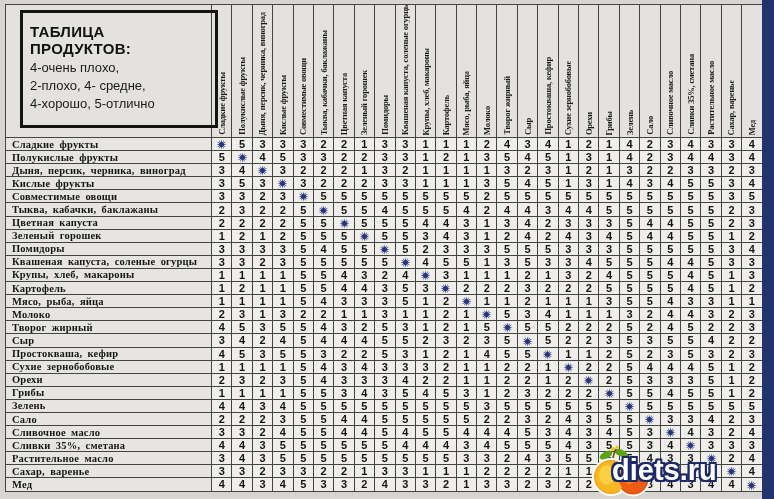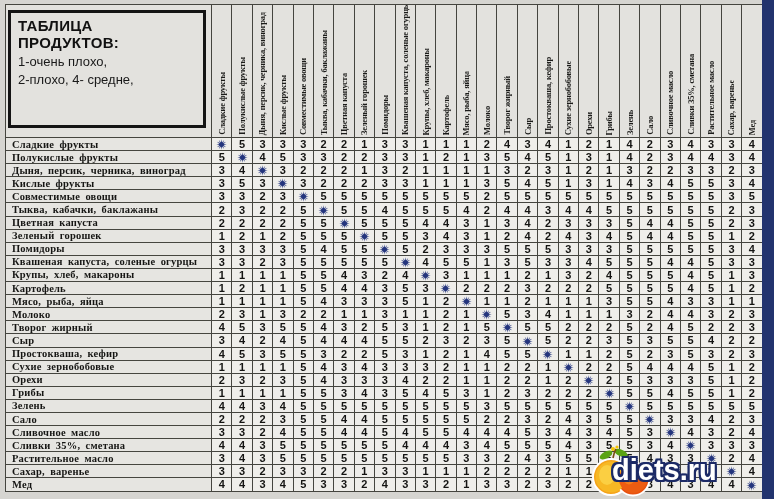--- a/index.html
+++ b/index.html
@@ -49,23 +49,23 @@
   }
   table.compat tbody td{
     height:12px;line-height:12px;
     text-align:center;vertical-align:middle;
     font-weight:bold;font-size:11px;color:#141412;
     font-family:"Liberation Sans",sans-serif;
   }
   table.compat tbody td svg{display:inline-block;vertical-align:middle;margin-top:-1px;}
   
   .legend{
-    position:absolute;left:8px;top:10px;width:198px;height:118px;
+    position:absolute;left:20px;top:10px;width:198px;height:118px;
     box-sizing:border-box;border:3px solid #141414;
-    padding:5px 7px;background:transparent;z-index:3;
+    padding:11px 7px;background:transparent;z-index:3;
   }
   .legend .t{
     font-weight:bold;font-size:15px;line-height:1.13;
     letter-spacing:0.3px;color:#111;
   }
   .legend .s{
     font-size:13px;line-height:1.22;color:#1a1a1a;margin-top:2px;
   }
   
   .watermark{position:absolute;left:588px;top:442px;z-index:5;width:154px;height:57px;}
@@ -1119,22 +1119,23 @@
           <td><svg width="11" height="11" viewBox="0 0 24 24">
               <path d="M12.00,0.50L13.19,7.56L17.75,2.04L15.25,8.75L21.96,6.25L16.44,10.81L23.50,12.00L16.44,13.19L21.96,17.75L15.25,15.25L17.75,21.96L13.19,16.44L12.00,23.50L10.81,16.44L6.25,21.96L8.75,15.25L2.04,17.75L7.56,13.19L0.50,12.00L7.56,10.81L2.04,6.25L8.75,8.75L6.25,2.04L10.81,7.56Z" fill="#24357d"></path>
             </svg></td>
         </tr>
       </tbody>
   </table>
 
   <div class="legend">
     <div class="t">ТАБЛИЦА</div>
     <div class="t">ПРОДУКТОВ:</div>
-    <div class="s">1-очень плохо,</div>
+    <div class="s">4-очень плохо,</div>
     <div class="s">2-плохо, 4- средне,</div>
+    <div class="s">4-хорошо, 5-отлично</div>
   </div>
 
   <div class="edge-strip"></div>
 
   <div class="watermark">
     <svg class="wm-apples" width="72" height="57" viewBox="0 0 72 57">
       <g stroke="#ffffff" stroke-width="2">
         <circle cx="23" cy="35" r="18" fill="#f5a31a"></circle>
         <circle cx="45" cy="37" r="16.5" fill="#e8520f"></circle>
       </g>

